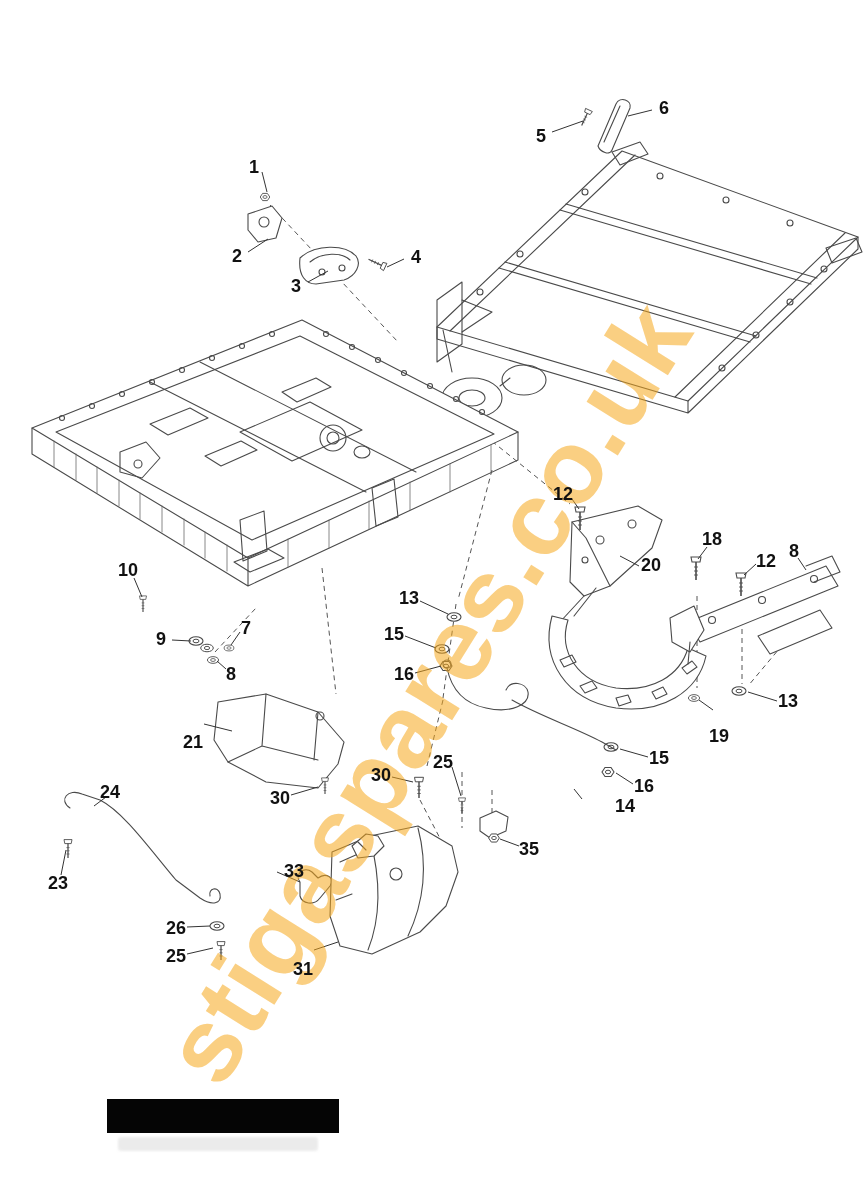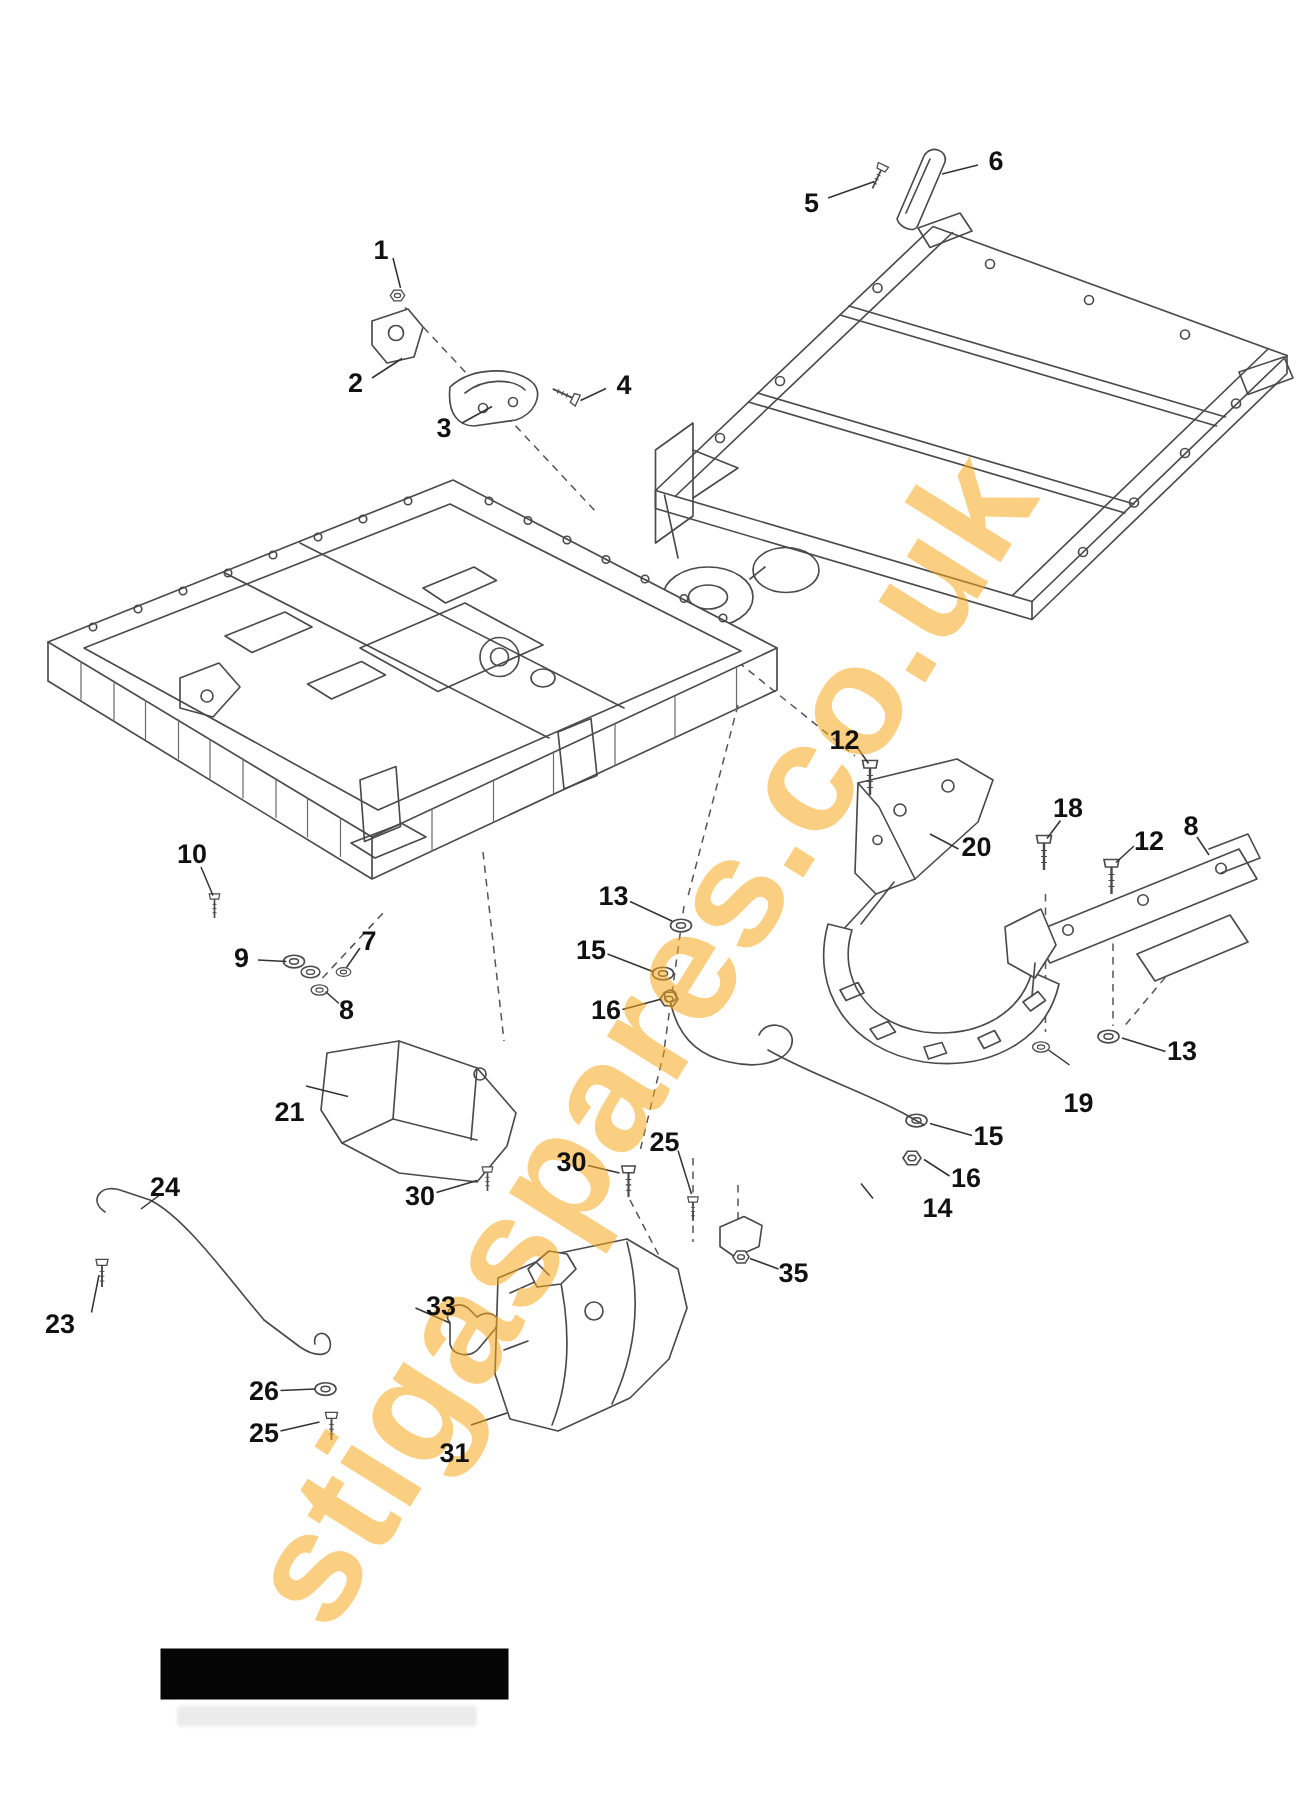--- a/index.html
+++ b/index.html
@@ -293,21 +293,21 @@
       <div class="callout" style="left: 586px; top: 806px; margin-left: 39px;">14</div>
       <div class="callout" style="left: 394px; top: 634px;">15</div>
       <div class="callout" style="left: 659px; top: 758px;">15</div>
       <div class="callout" style="left: 404px; top: 674px;">16</div>
       <div class="callout" style="left: 644px; top: 786px;">16</div>
       <div class="callout" style="left: 712px; top: 539px;">18</div>
       <div class="callout" style="left: 719px; top: 716px; margin-top: 20px;">19</div>
       <div class="callout" style="left: 651px; top: 565px; text-align: right;">20</div>
       <div class="callout" style="left: 193px; top: 723px; margin-top: 19px;">21</div>
       <div class="callout" style="left: 280px; top: 798px;">30</div>
-      <div class="callout" style="left: 40px; top: 883px;">23</div>
+      <div class="callout" style="left: 58px; top: 883px;">23</div>
       <div class="callout" style="left: 110px; top: 792px;">24</div>
       <div class="callout" style="left: 443px; top: 762px;">25</div>
       <div class="callout" style="left: 176px; top: 956px;">25</div>
       <div class="callout" style="left: 176px; top: 928px;">26</div>
       <div class="callout" style="left: 381px; top: 775px;">30</div>
       <div class="callout" style="left: 303px; top: 953px; margin-top: 16px;">31</div>
       <div class="callout" style="left: 266px; top: 871px; margin-left: 28px;">33</div>
       <div class="callout" style="left: 529px; top: 849px;">35</div>
     </div>
 

